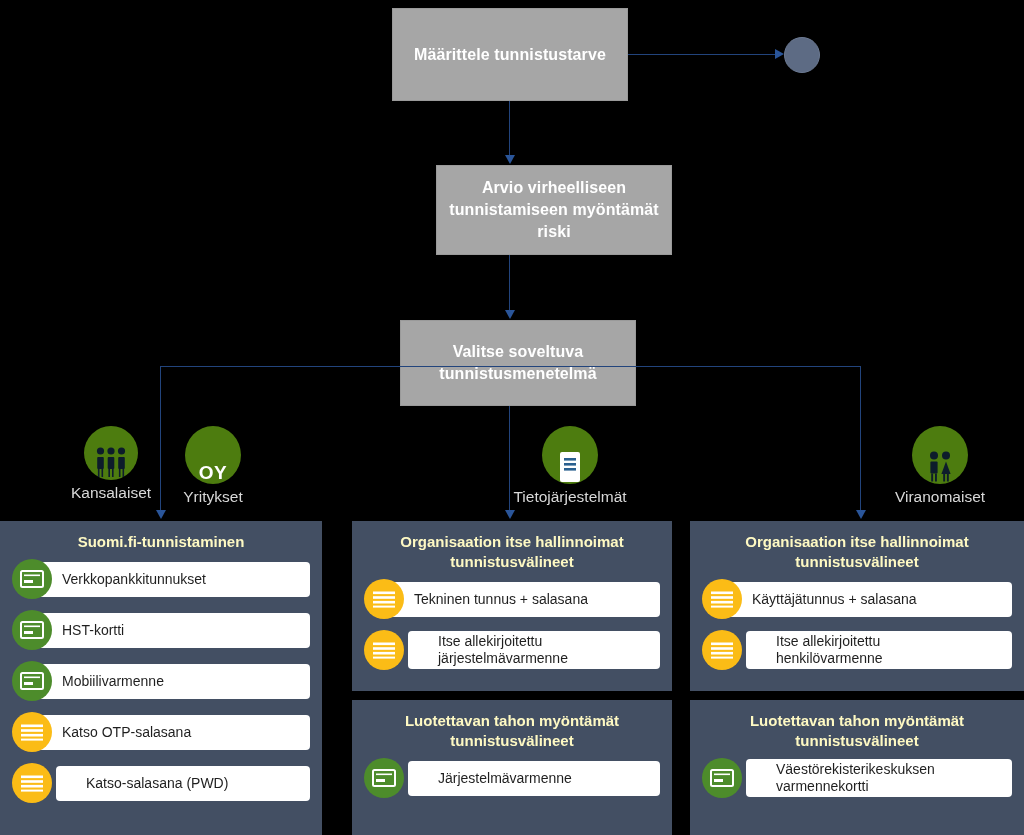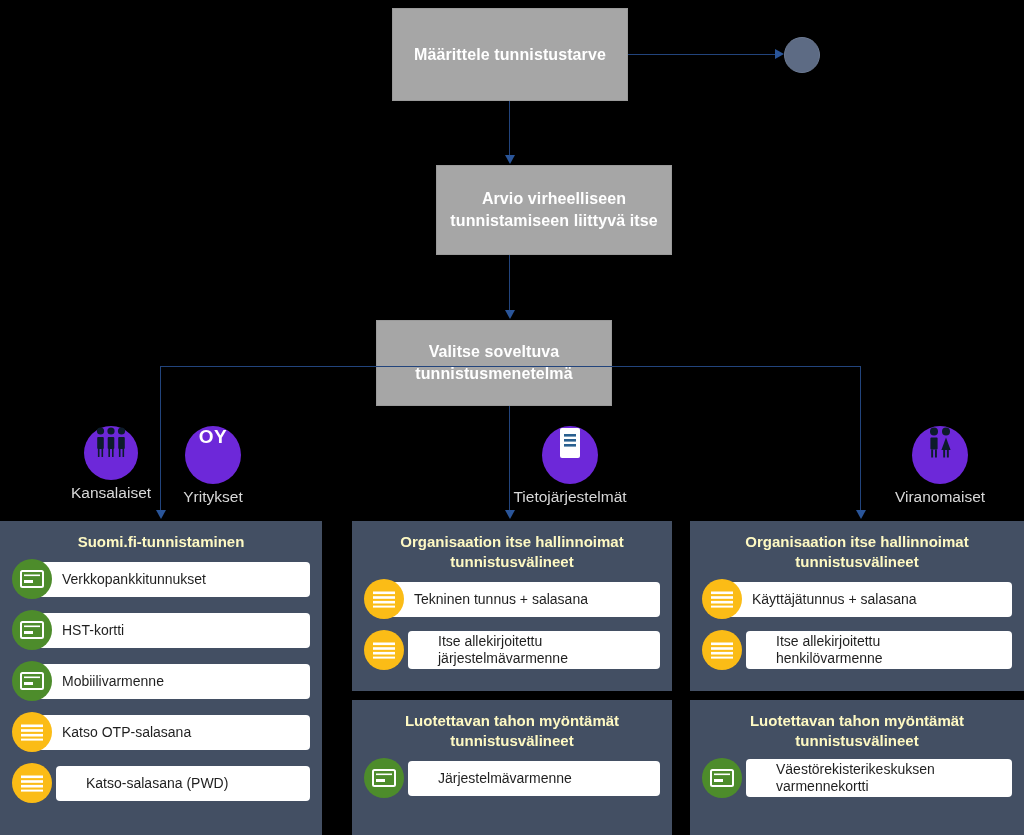--- a/index.html
+++ b/index.html
@@ -38,21 +38,21 @@
     justify-content: center;
     text-align: center;
     box-sizing: border-box;
     padding: 4px 10px;
     letter-spacing: .1px;
   }
   .flowbox span { display: block; }
 
   #box-maarittele { left: 392px; top: 8px;   width: 236px; height: 93px; }
   #box-arvio      { left: 392px; top: 165px; width: 236px; height: 90px; margin-left: 44px; }
-  #box-valitse    { left: 376px; top: 320px; width: 236px; height: 86px; }
+  #box-valitse    { left: 400px; top: 320px; width: 236px; height: 86px; }
 
   
   .vline {
     position: absolute;
     width: 1px;
     background: #22447c;
   }
   .hline {
     position: absolute;
     height: 1px;
@@ -84,24 +84,24 @@
   
   .cat {
     position: absolute;
     width: 120px;
     text-align: center;
   }
   .cat .bubble {
     width: 54px;
     height: 54px;
     border-radius: 50%;
-    background: #6d28d9;
+    background: #4d7c0f;
     margin: 0 auto;
     display: flex;
-    align-items: flex-start;
+    align-items: flex-end;
     justify-content: center;
     position: relative;
   }
   .cat .bubble.oval {
     width: 56px;
     height: 58px;
     border-radius: 50%;
   }
   .cat .oytext {
     color: #ffffff;
@@ -184,21 +184,21 @@
 
 <div id="stage">
 
   <div class="flowbox" id="box-maarittele">
     <span>Määrittele tunnistustarve</span>
   </div>
 
   <div class="flowbox" id="box-arvio">
     <div>
       <span>Arvio virheelliseen</span>
-      <span>tunnistamiseen liittyvä itse</span>
+      <span>tunnistamiseen myöntämät riski</span>
     </div>
   </div>
 
   <div class="flowbox" id="box-valitse">
     <div>
       <span>Valitse soveltuva</span>
       <span>tunnistusmenetelmä</span>
     </div>
   </div>
 

